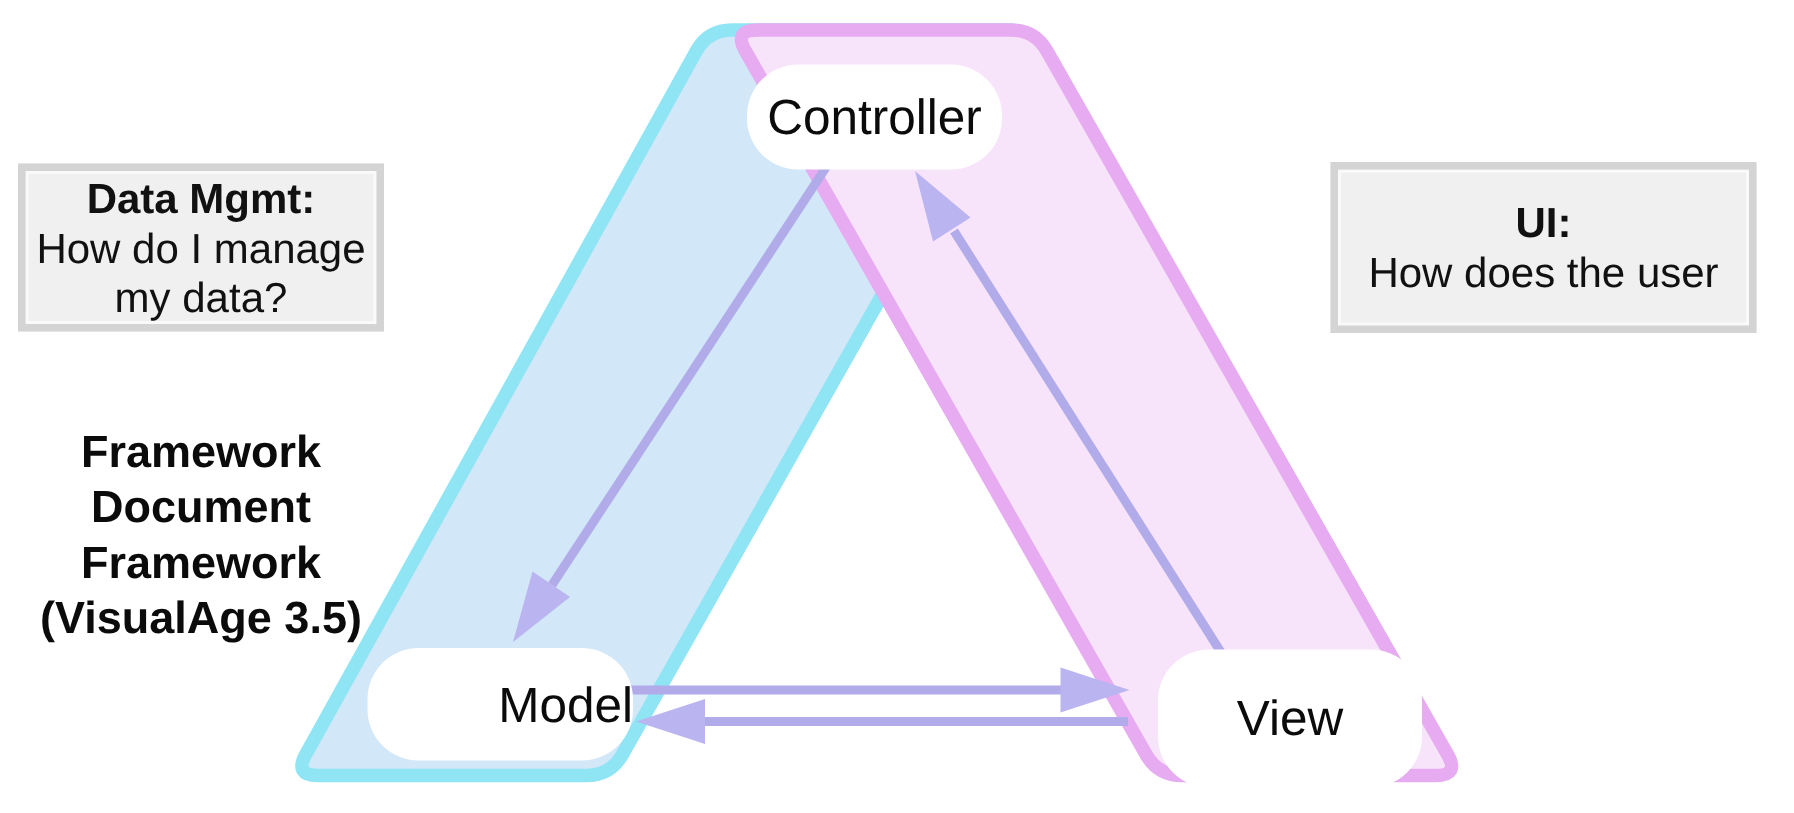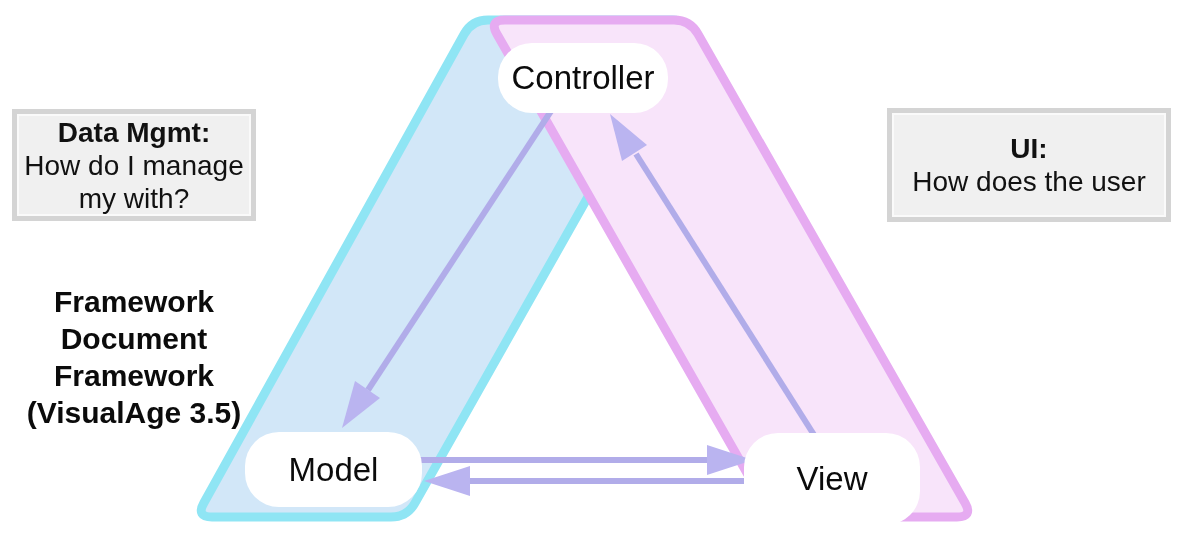--- a/index.html
+++ b/index.html
@@ -22,22 +22,22 @@
     border-radius: 34px;
     display: flex;
     align-items: center;
     justify-content: center;
     font-weight: normal;
     font-size: 33px;
     color: #0b0b0b;
     letter-spacing: 0px;
   }
   .node-controller { left: 498px; top: 43px;  width: 170px; height: 70px; }
-  .node-model      { left: 245px; top: 432px; width: 177px; height: 75px; }
-  .node-view       { left: 744px; top: 433px; width: 176px; height: 92px; }
+  .node-model      { left: 245px; top: 432px; width: 177px; height: 75px; justify-content: flex-end; }
+  .node-view       { left: 772px; top: 433px; width: 176px; height: 92px; }
   .callout {
     position: absolute;
     box-sizing: border-box;
     background: #f0f0f0;
     border: 5px solid #d4d4d4;
     box-shadow: inset 0 0 0 2px #fafafa;
     display: flex;
     flex-direction: column;
     align-items: center;
     justify-content: center;
@@ -92,21 +92,21 @@
   <div class="node node-model">
     <span>Model</span>
   </div>
   <div class="node node-view">
     <span>View</span>
   </div>
 
   <div class="callout callout-left">
     <div class="callout-title">Data Mgmt:</div>
     <div>How do I manage</div>
-    <div>my with?</div>
+    <div>my data?</div>
   </div>
 
   <div class="callout callout-right">
     <div class="callout-title">UI:</div>
     <div>How does the user</div>
   </div>
 
   <div class="framework-label framework-left">
     <div>Framework</div>
     <div>Document</div>

